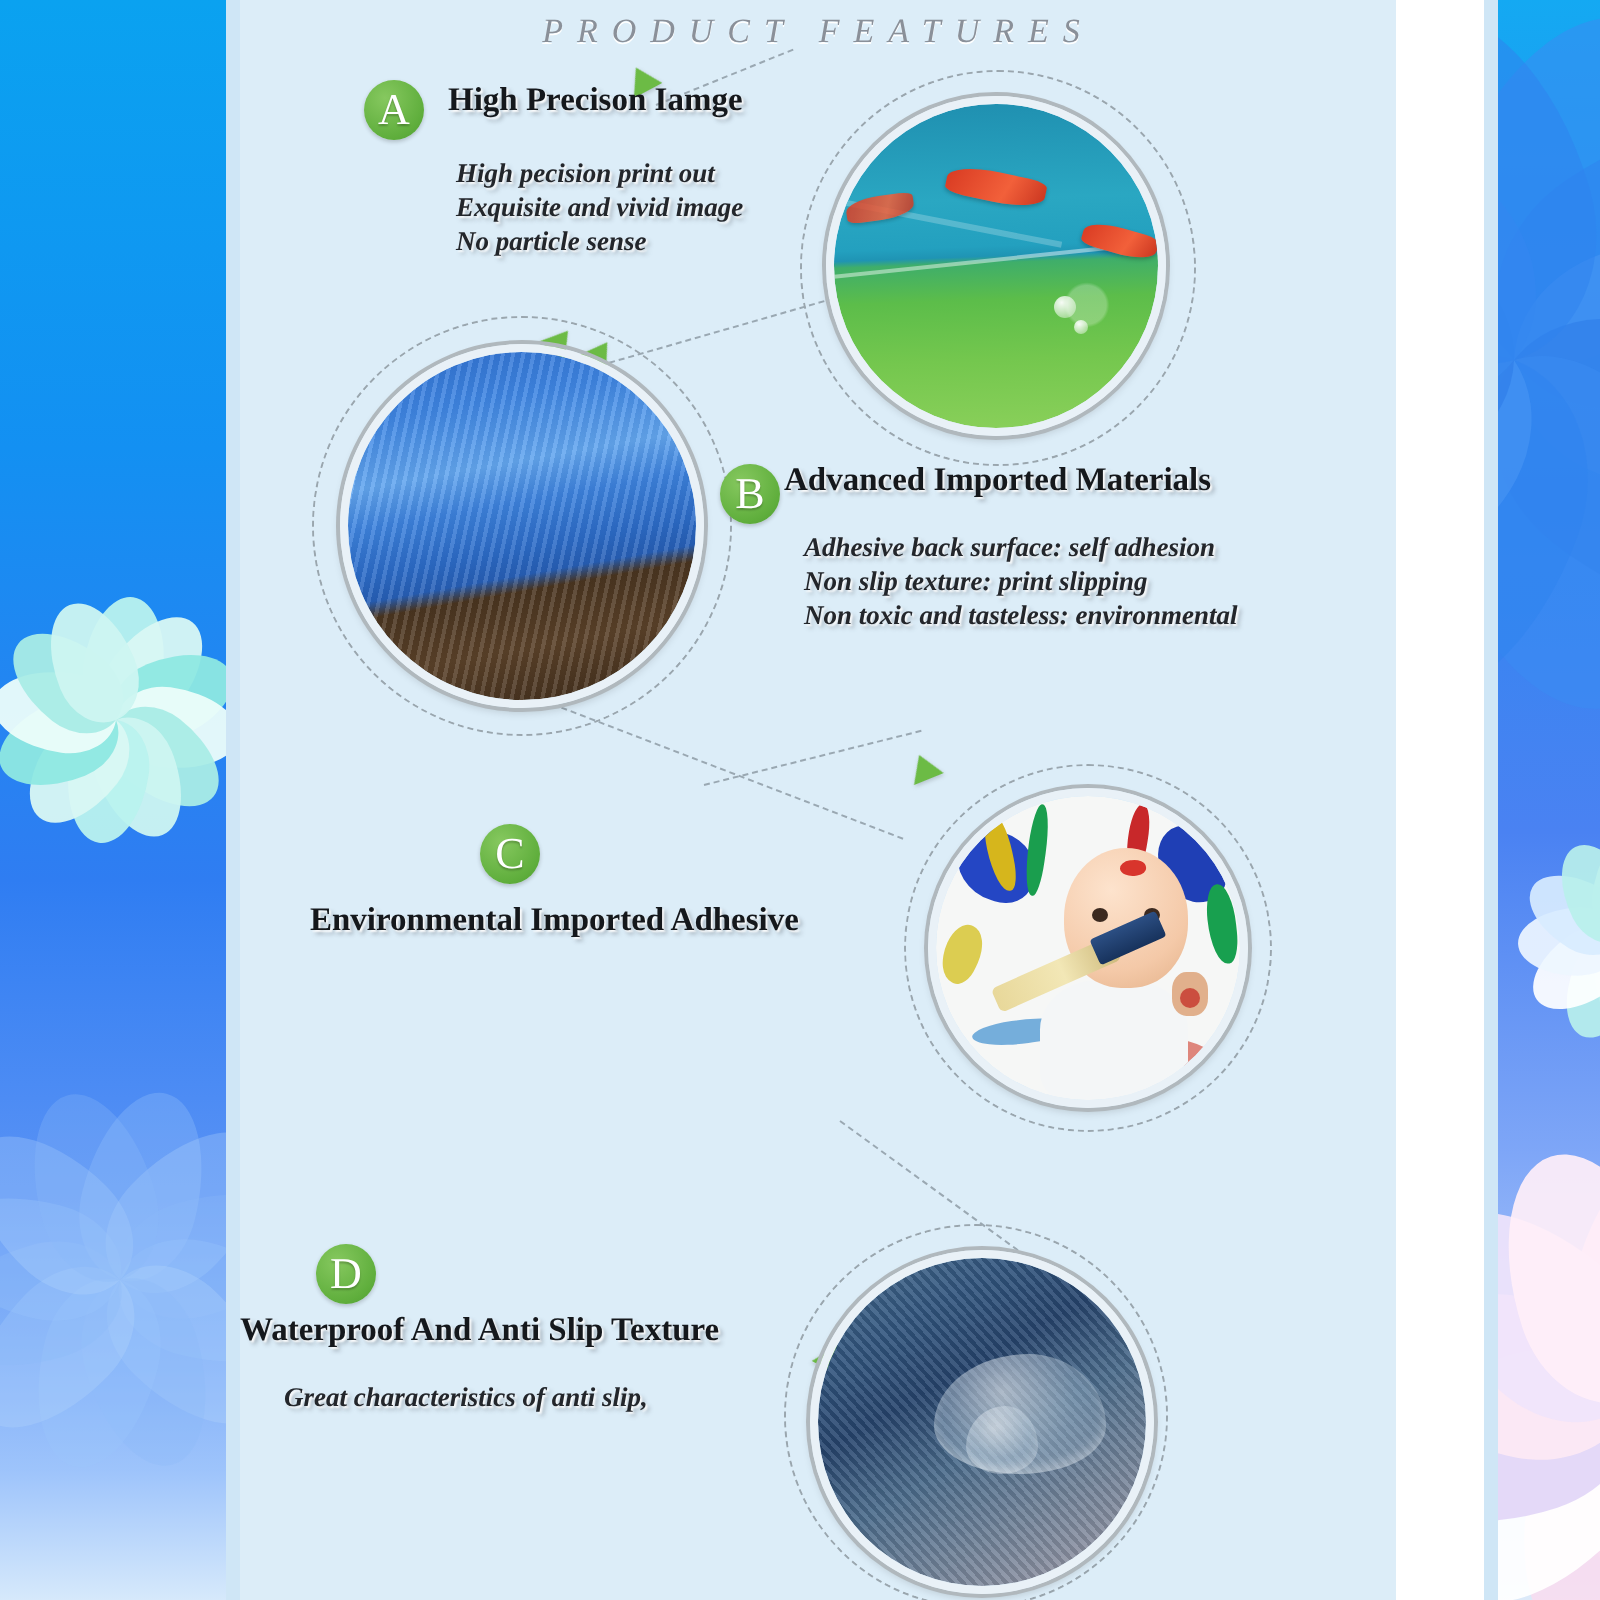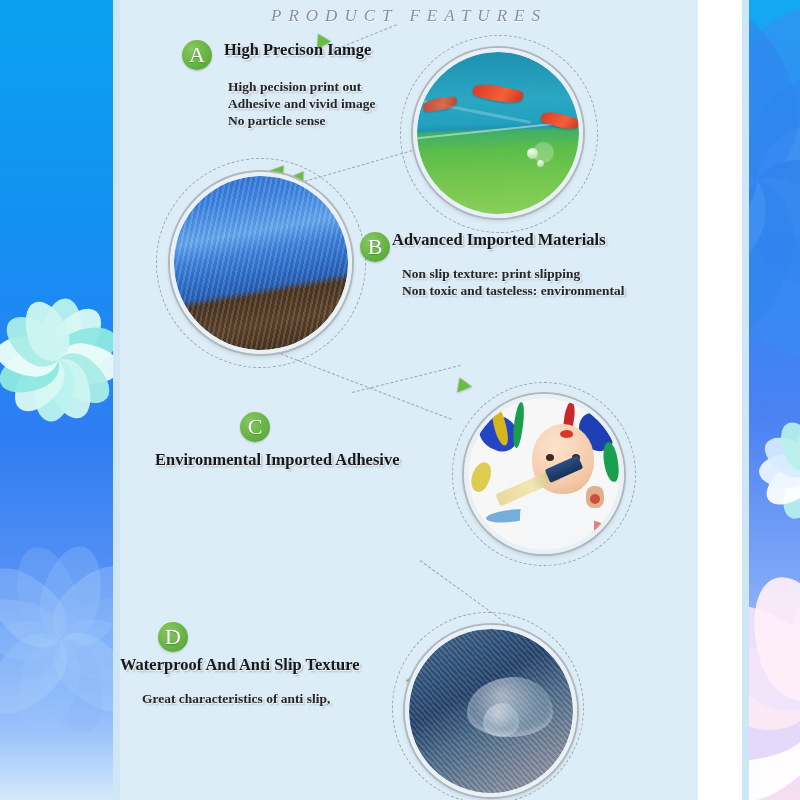--- a/index.html
+++ b/index.html
@@ -97,21 +97,21 @@
   }
 
   
   .head{
     position:absolute;font-family:"Liberation Serif",serif;font-weight:bold;
     font-size:16.5px;color:#15181c;white-space:nowrap;
     text-shadow:1px 1px 1px rgba(255,255,255,.95), 2px 2px 2px rgba(90,100,110,.45);
   }
   .body{
     position:absolute;font-family:"Liberation Serif",serif;
-    font-weight:bold;font-size:13.5px;color:#23262b;
+    font-weight:bold;font-style:italic;font-size:13.5px;color:#23262b;
     line-height:17px;white-space:nowrap;
     text-shadow:1px 1px 1px rgba(255,255,255,.9), 2px 2px 2px rgba(110,120,130,.45);
   }
 
   
   .dash{position:absolute;border-top:1px dashed #9aa8b2;transform-origin:left center;height:0;}
   .arrow{
     position:absolute;width:0;height:0;
     border-left:8px solid transparent;border-right:8px solid transparent;
     border-bottom:13px solid #6cbb45;
@@ -226,31 +226,32 @@
         <div class="koi" style="left:6px;top:46px;width:34px;height:12px;transform:rotate(-8deg);opacity:.85;"></div>
         <div class="koi" style="left:124px;top:62px;width:38px;height:13px;transform:rotate(16deg);"></div>
         <div class="drop" style="left:110px;top:96px;width:11px;height:11px;"></div>
         <div class="drop" style="left:120px;top:108px;width:7px;height:7px;"></div>
       </div>
     </div>
     <div class="badge" style="left:62px;top:40px;">A</div>
     <div class="head" style="left:104px;top:40px;">High Precison Iamge</div>
     <div class="body" style="left:108px;top:78px;">
       <div>High pecision print out</div>
-      <div>Adhesive and vivid image</div>
+      <div>Exquisite and vivid image</div>
       <div>No particle sense</div>
     </div>
 
     <div class="dashring" style="left:36px;top:158px;width:208px;height:208px;"></div>
     <div class="photo" style="left:50px;top:172px;width:174px;height:174px;">
       <div class="inner imgB"></div>
     </div>
     <div class="badge" style="left:240px;top:232px;">B</div>
     <div class="head" style="left:272px;top:230px;">Advanced Imported Materials</div>
     <div class="body" style="left:282px;top:265px;">
+      <div>Adhesive back surface: self adhesion</div>
       <div>Non slip texture: print slipping</div>
       <div>Non toxic and tasteless: environmental</div>
     </div>
 
     <div class="dashring" style="left:332px;top:382px;width:182px;height:182px;"></div>
     <div class="photo" style="left:344px;top:394px;width:152px;height:152px;">
       <div class="inner imgC">
         <div class="splat" style="left:10px;top:18px;width:40px;height:34px;background:#2446c4;transform:rotate(18deg);"></div>
         <div class="splat" style="left:26px;top:8px;width:12px;height:40px;background:#d6b61c;transform:rotate(-12deg);"></div>
         <div class="splat" style="left:46px;top:4px;width:9px;height:46px;background:#1a9e4e;transform:rotate(8deg);"></div>

